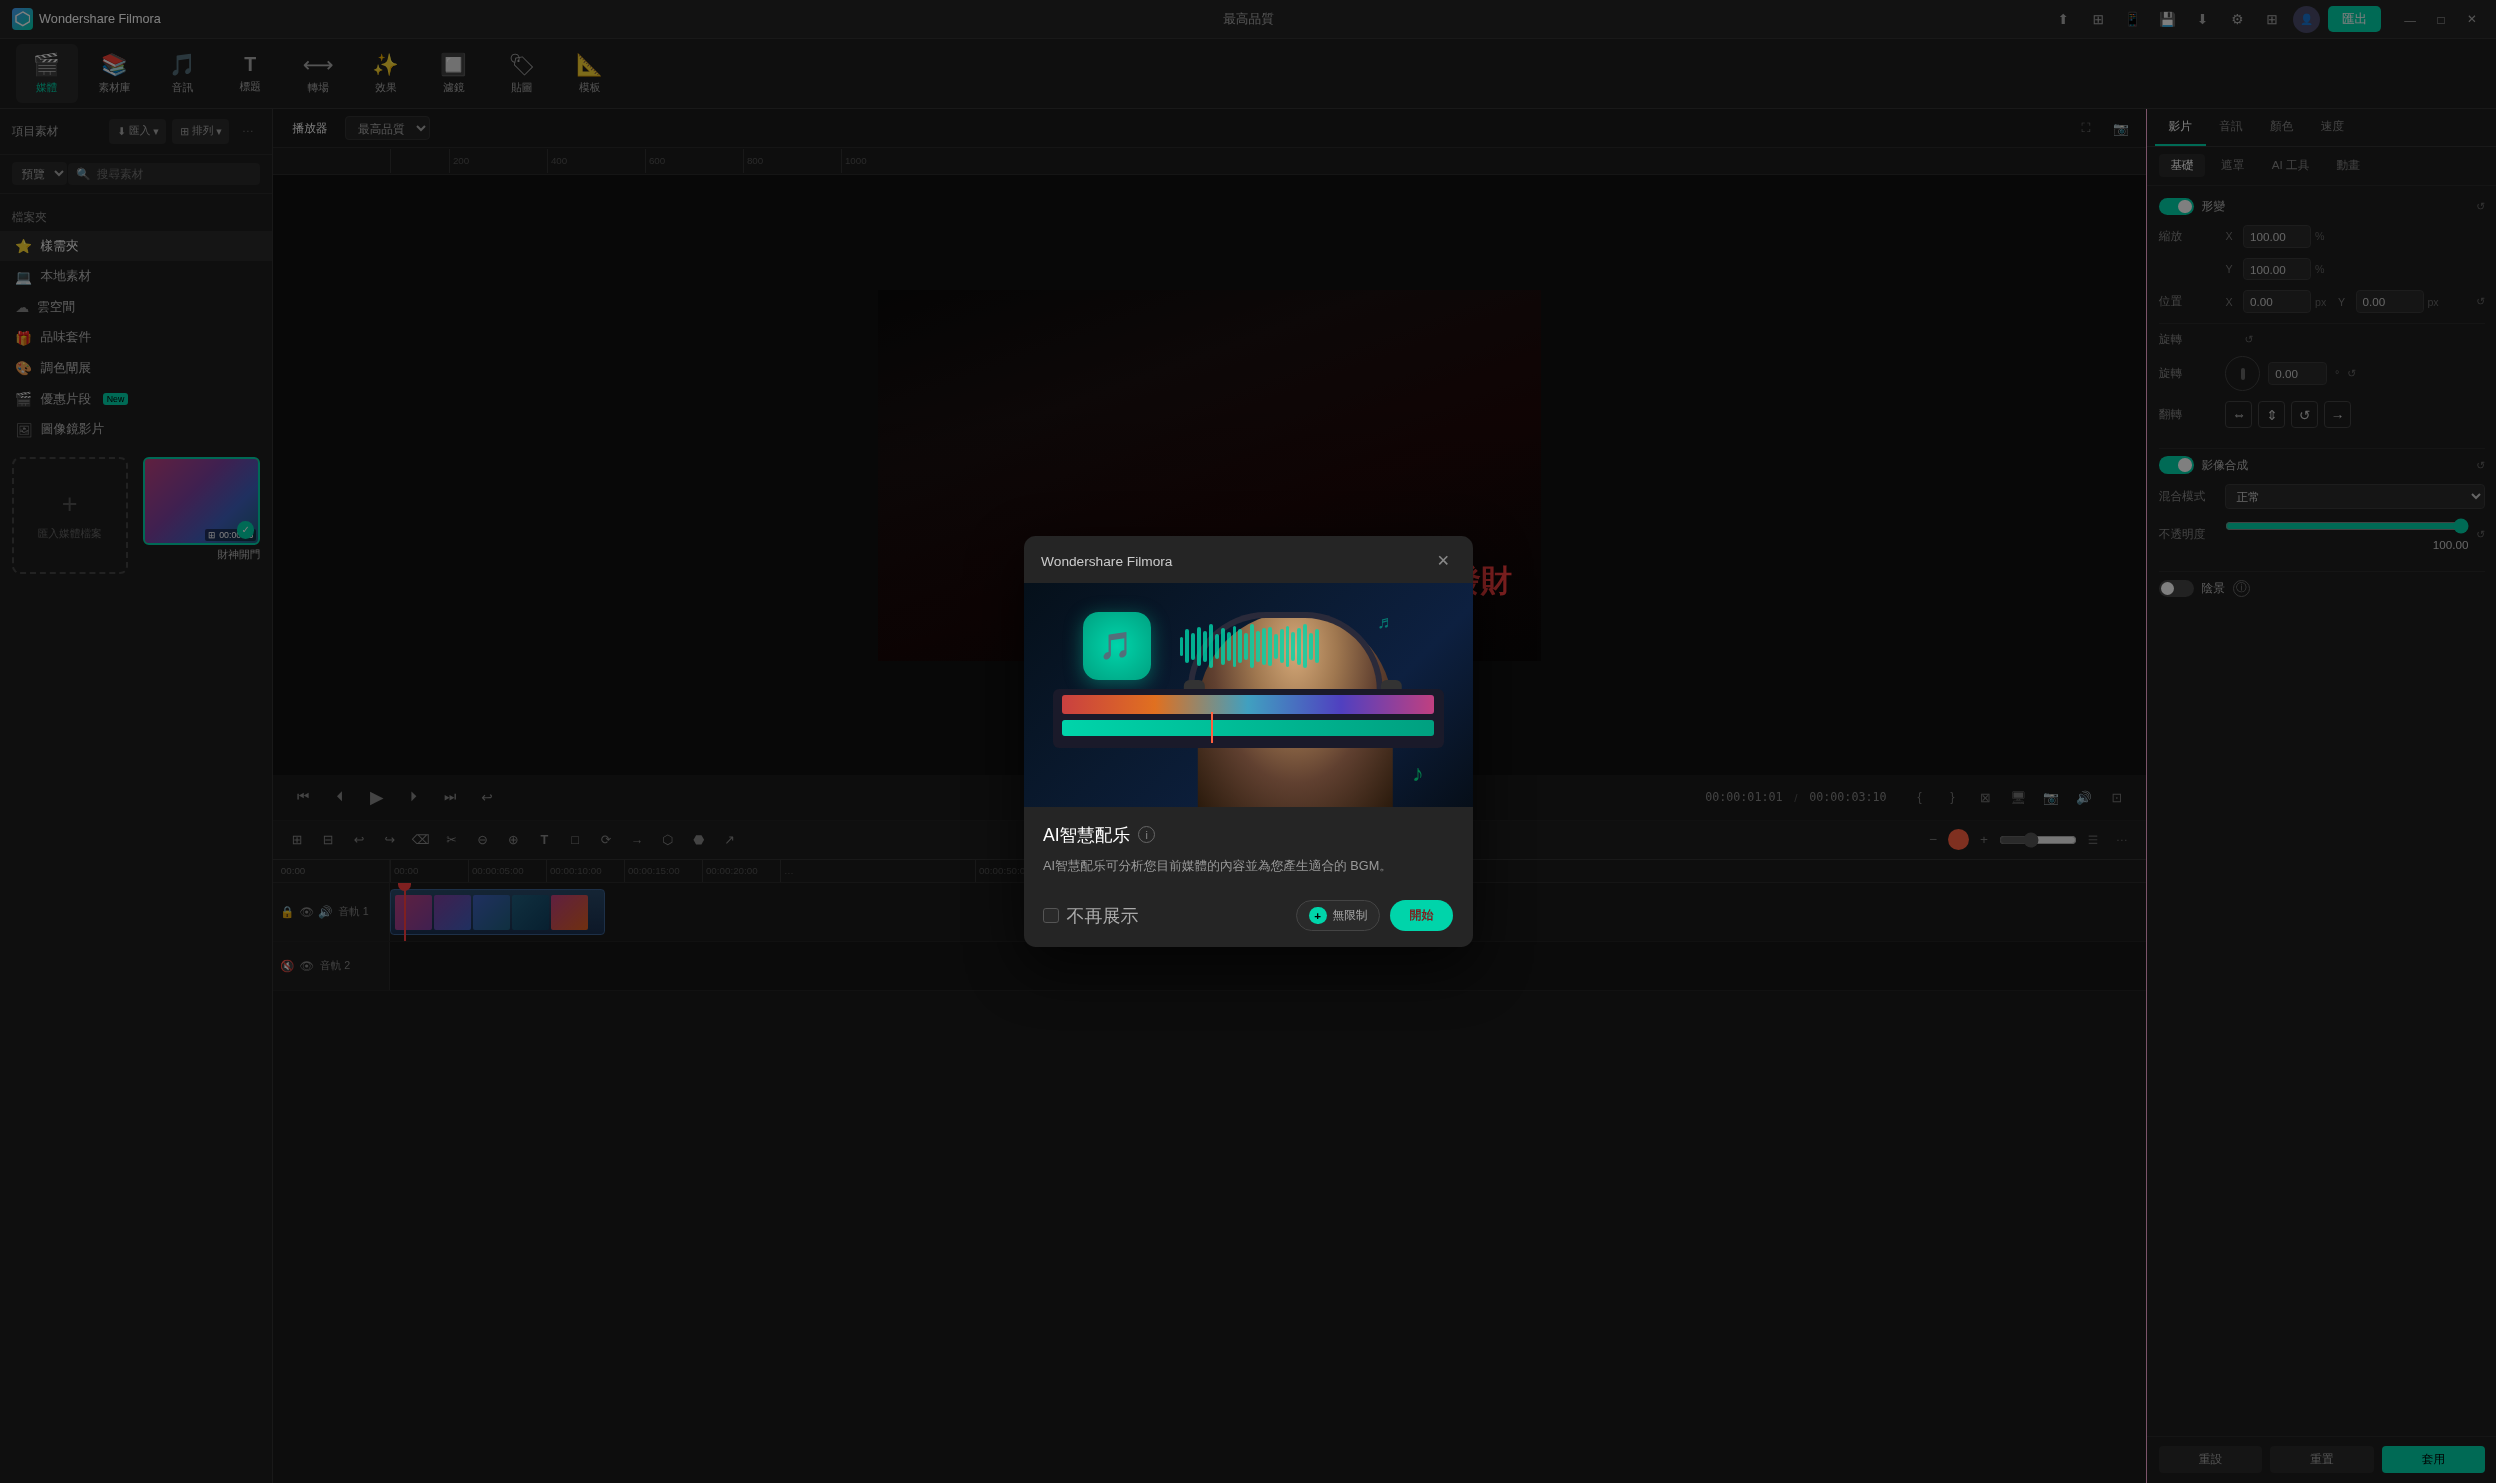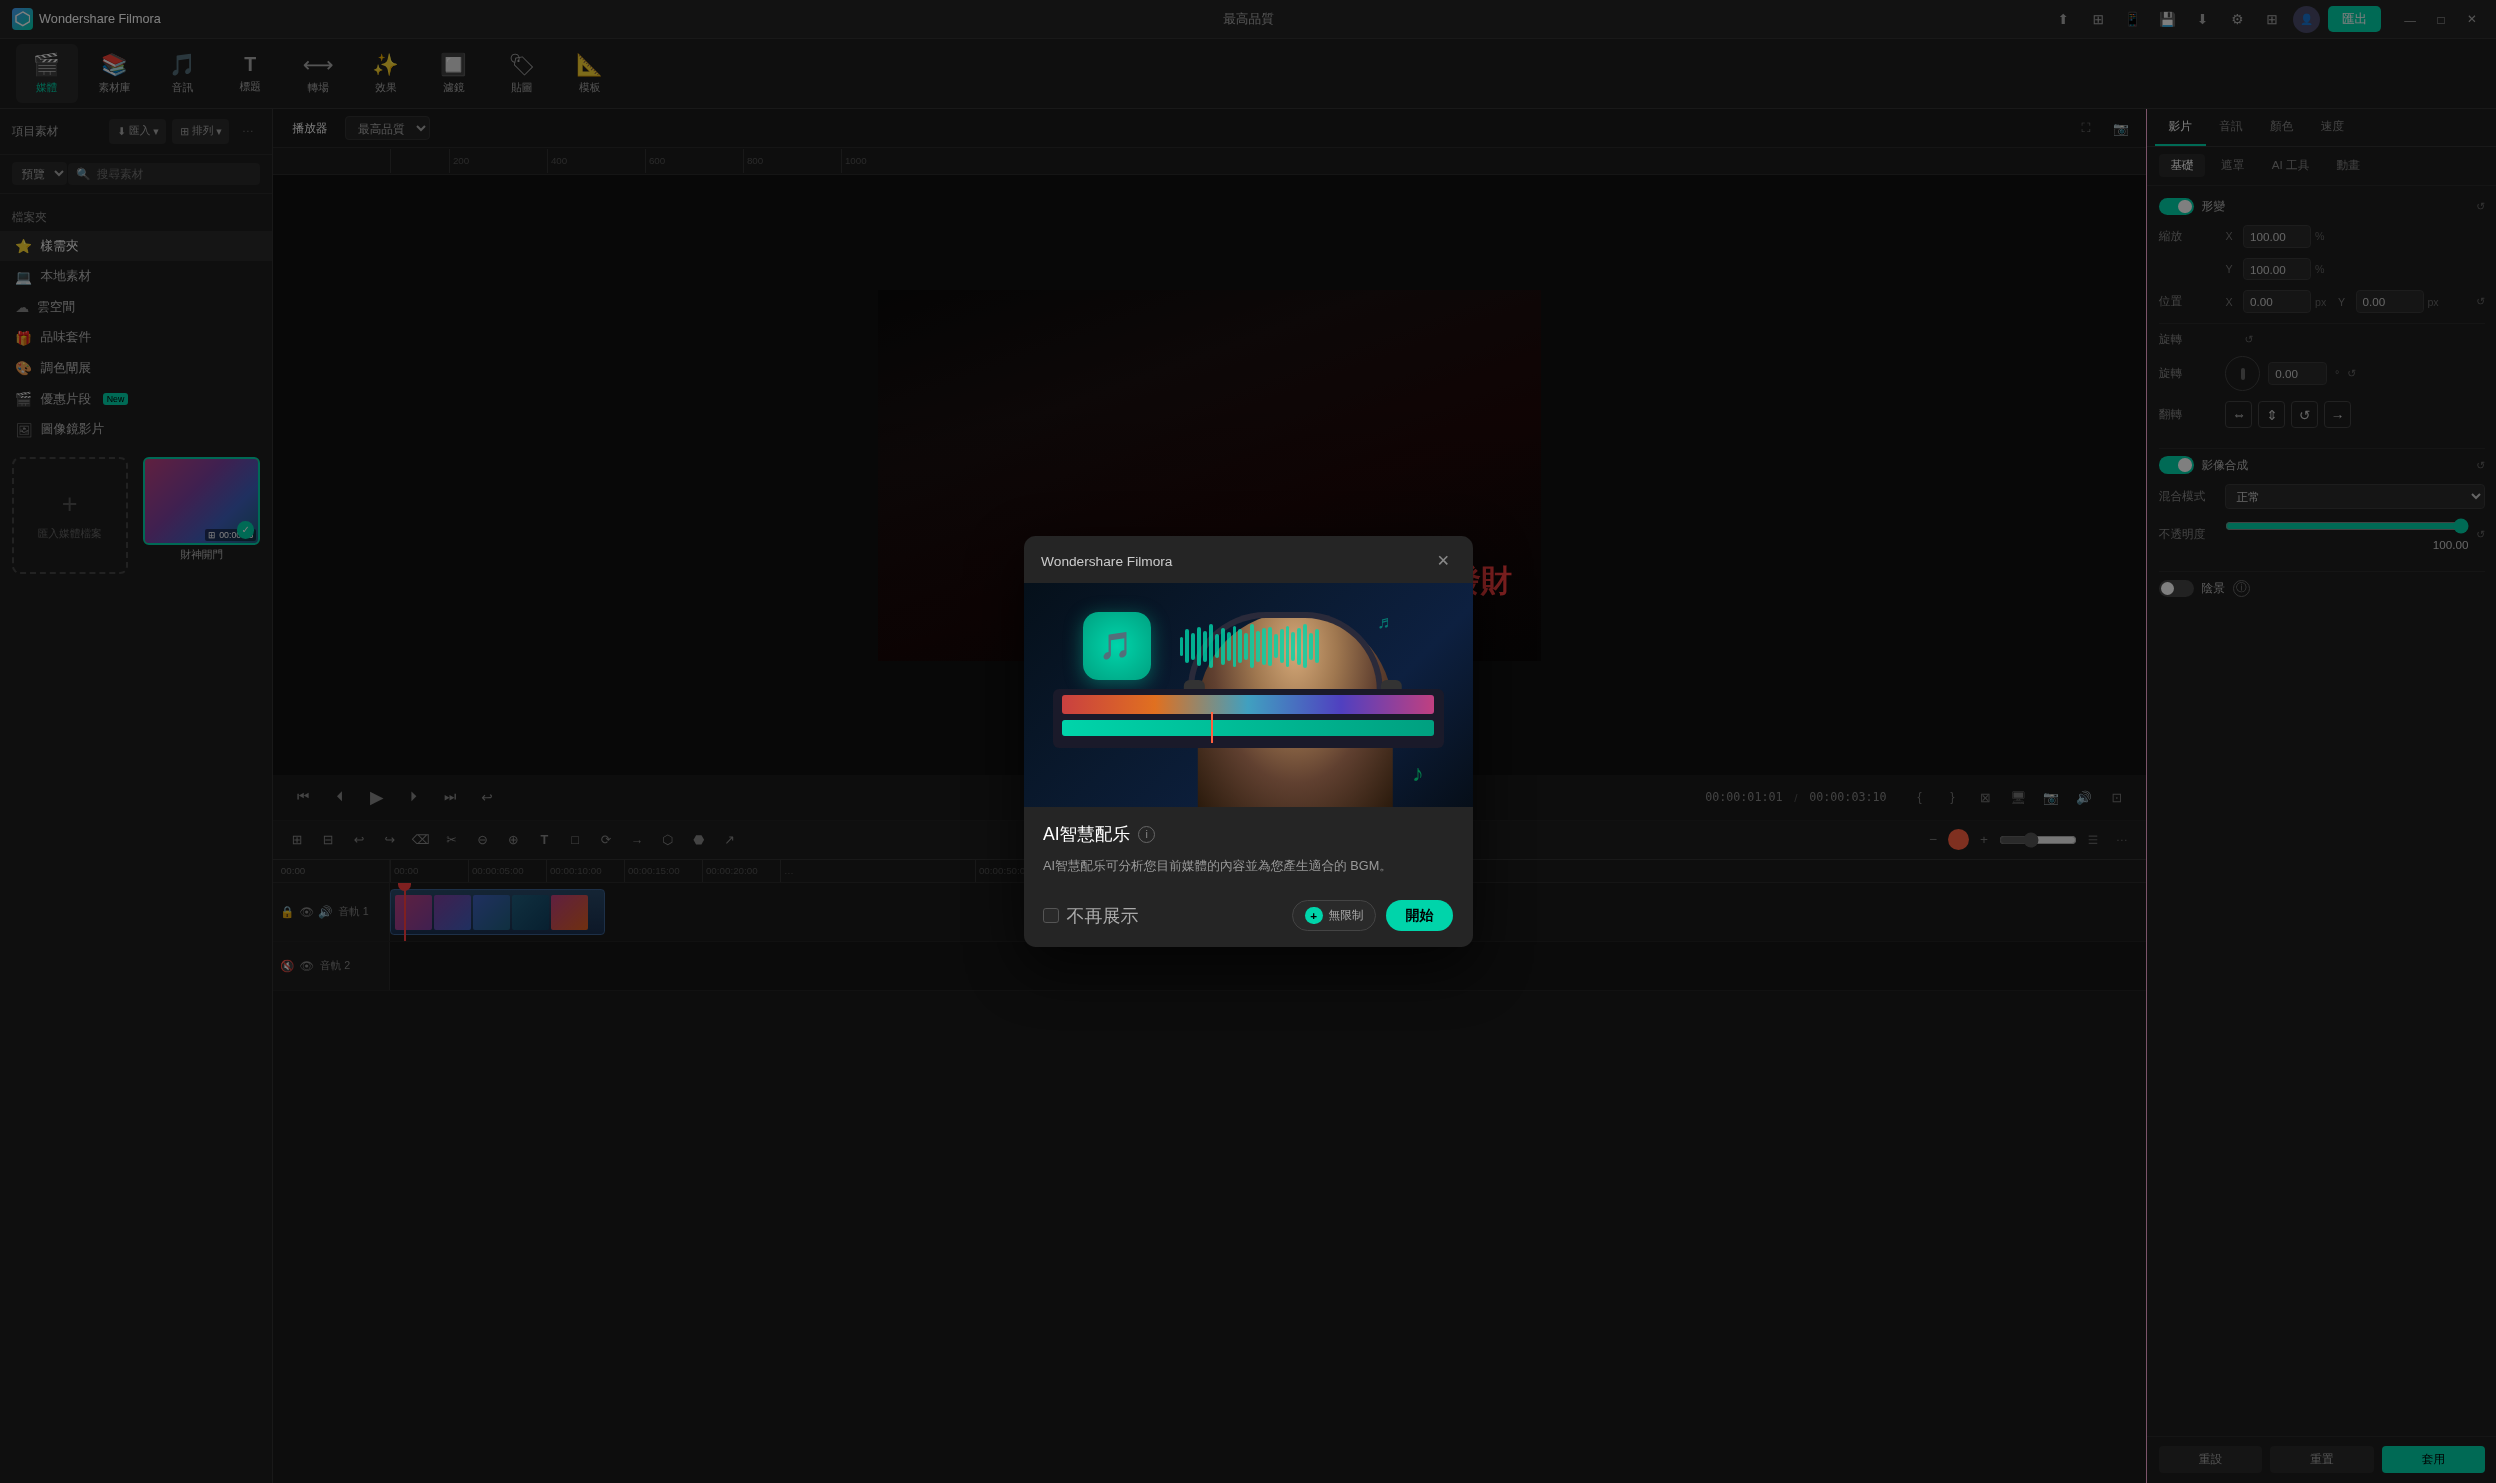--- a/index.html
+++ b/index.html
@@ -290,21 +290,21 @@
       position: relative;
       overflow: hidden;
     }
     .media-thumb-img.selected {
       border-color: #00d4aa;
     }
     .media-thumb-name {
       font-size: 10.7px;
       color: #bbb;
       margin-top: 3.9px;
-      text-align: center;
+      text-align: right;
     }
     .media-thumb-check {
       position: absolute;
       bottom: 3.9px;
       right: 3.9px;
       width: 17.6px;
       height: 17.6px;
       background: #00d4aa;
       border-radius: 50%;
       display: flex;
@@ -868,22 +868,22 @@
       color: #aaa;
       font-size: 11.7px;
       cursor: pointer;
       font-family: inherit;
     }
     .modal-start-btn {
       background: #00d4aa;
       border: none;
       border-radius: 19.5px;
       padding: 6.8px 19.5px;
-      color: #000000;
-      font-size: 14px;
+      color: #7f1d1d;
+      font-size: 12px;
       font-weight: bold;
       cursor: pointer;
       font-family: Liberation Serif, serif;
     }
 
     
     .divider {
       width: 100%;
       height: 1px;
       background: #2a2a2a;

